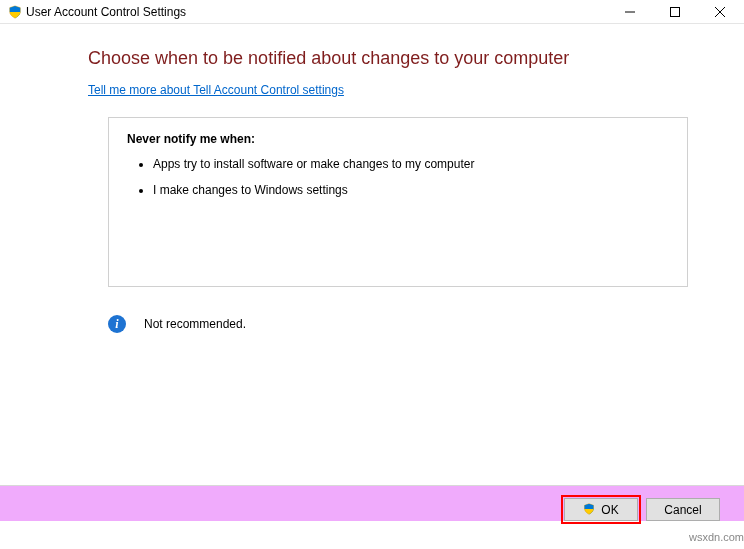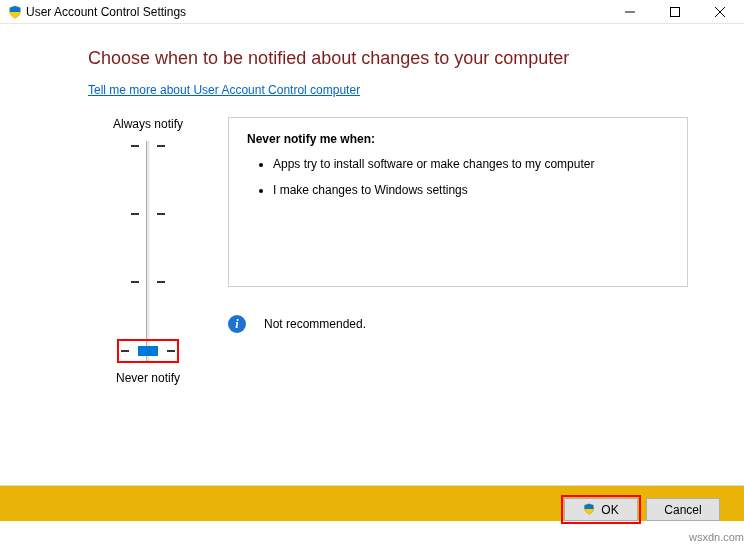--- a/index.html
+++ b/index.html
@@ -111,21 +111,21 @@
     font-weight:bold; font-family:Georgia,serif; font-style:italic; font-size:12px;
   }
   .footer {
     position:absolute;
     left:0; right:0; bottom:28px;
     border-top:1px solid #d8d8d8;
     padding: 12px 24px 0 0;
     display:flex;
     justify-content:flex-end;
     gap:8px;
-    background:#eab308;
+    background:#f0abfc;
   }
   .btn {
     min-width:74px; height:23px;
     background:#e1e1e1;
     border:1px solid #adadad;
     font-size:12px;
     display:flex; align-items:center; justify-content:center;
     padding: 0 10px;
     cursor:pointer;
   }
@@ -167,41 +167,23 @@
   <div class="winbtn">
       <svg width="10" height="10">
         <line x1="0" y1="0" x2="10" y2="10" stroke="#000" stroke-width="1"></line>
         <line x1="10" y1="0" x2="0" y2="10" stroke="#000" stroke-width="1"></line>
       </svg>
     </div>
 </div>
 
 <div class="content">
   <div class="heading">Choose when to be notified about changes to your computer</div>
-  <span class="link">Tell me more about User Account Control computer</span>
+  <span class="link">Tell me more about Tell Account Control settings</span>
 
   <div class="main-area">
-    <div class="slider-col">
-      <div class="slider-label-top">Always notify</div>
-      <div class="slider-track">
-        <div class="track-groove"></div>
-        <div class="tick l" style="top:4px"></div>
-          <div class="tick r" style="top:4px"></div>
-        <div class="tick l" style="top:72px"></div>
-          <div class="tick r" style="top:72px"></div>
-        <div class="tick l" style="top:140px"></div>
-          <div class="tick r" style="top:140px"></div>
-        <div class="thumb-box" style="top:198px">
-          <span class="thumb-tick-l"></span>
-          <div class="thumb"></div>
-          <span class="thumb-tick-r"></span>
-        </div>
-      </div>
-      <div class="slider-label-bottom">Never notify</div>
-    </div>
 
     <div class="panel-col">
       <div class="panel">
         <div class="panel-title">Never notify me when:</div>
         <ul>
           <li>Apps try to install software or make changes to my computer</li>
           <li>I make changes to Windows settings</li>
         </ul>
       </div>
       <div class="reco-row">

